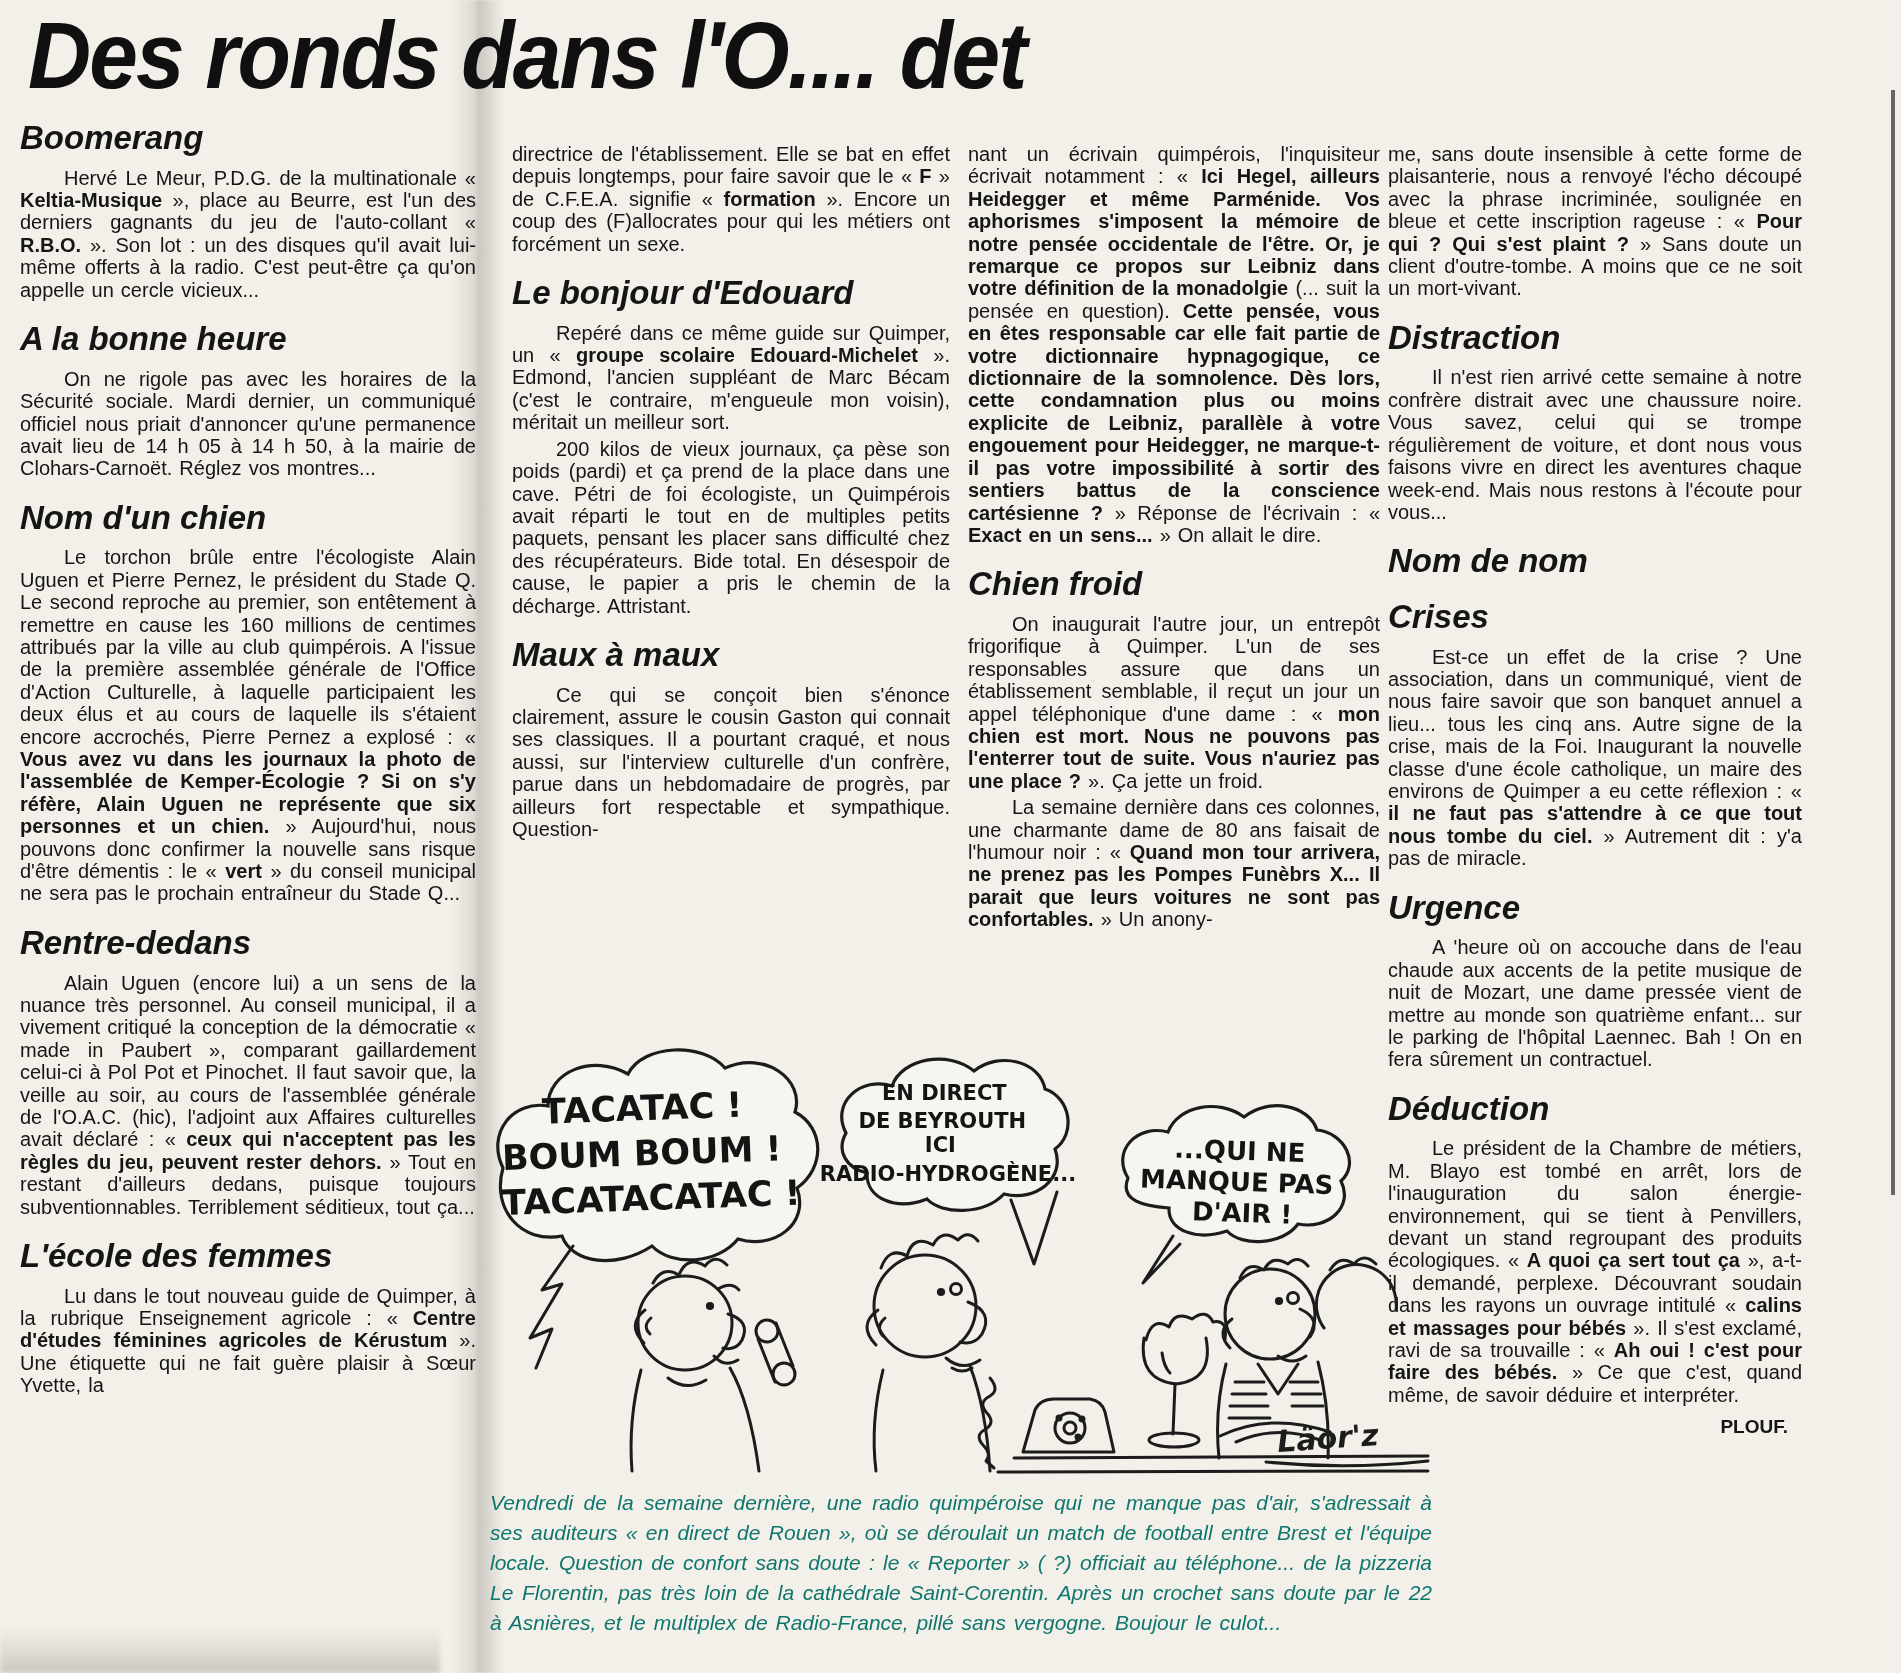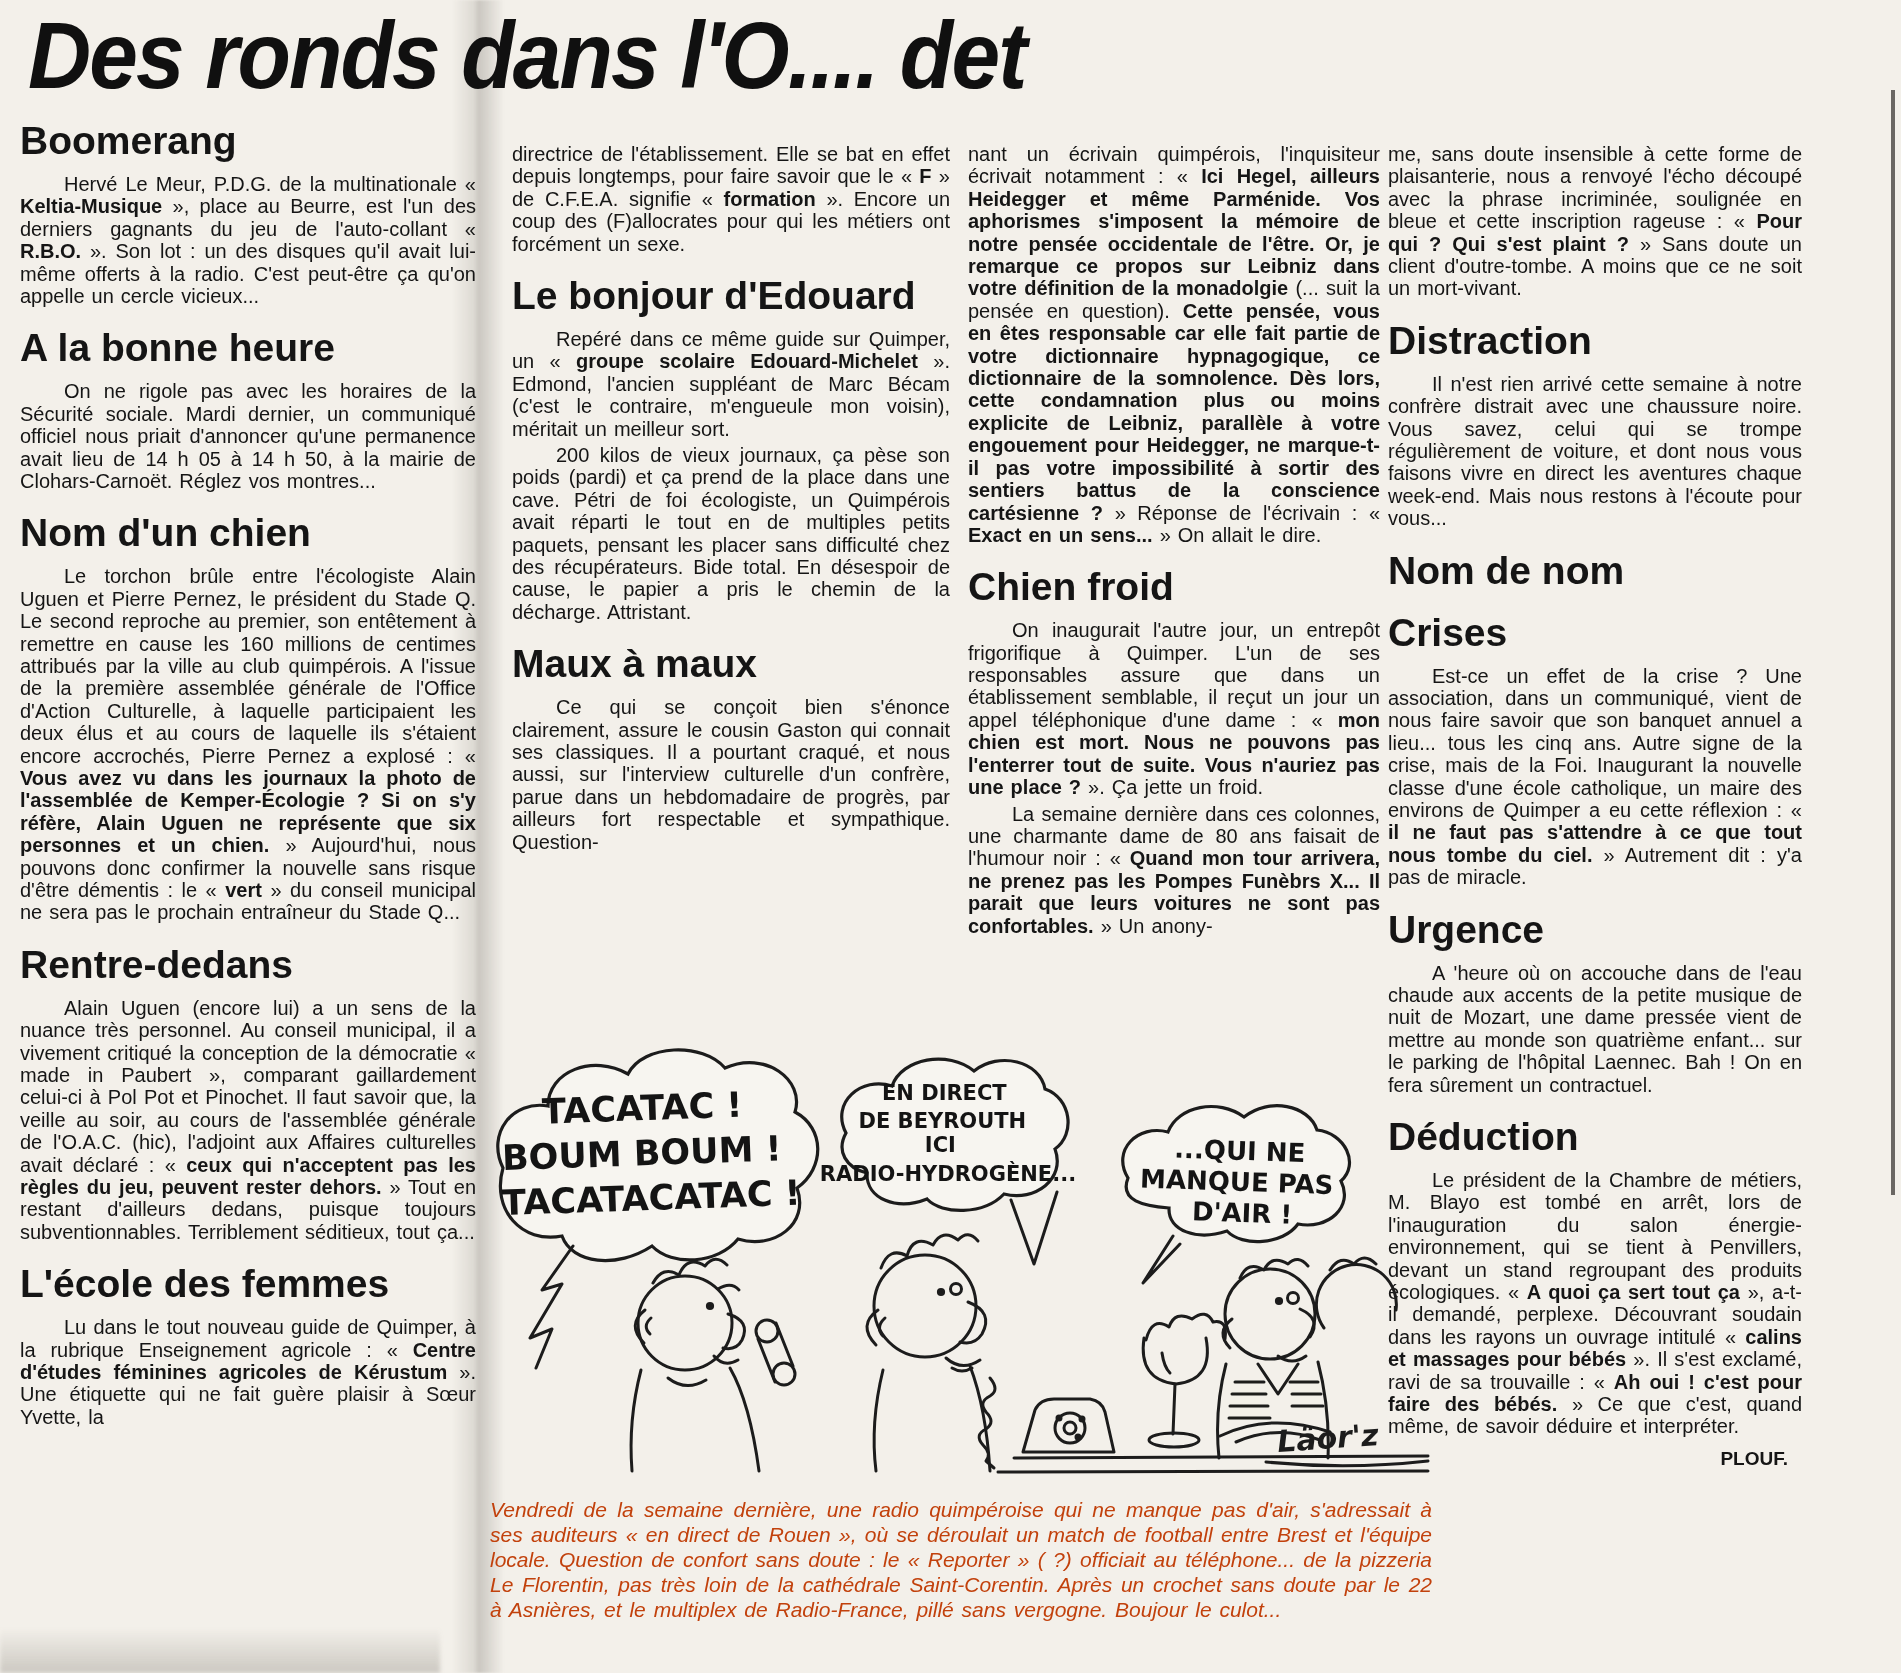--- a/index.html
+++ b/index.html
@@ -22,37 +22,37 @@
     transform:scaleX(.93);transform-origin:left top;white-space:nowrap;
     color:#101010;
   }
   
   .col{position:absolute;top:115px;font-size:20px;line-height:22.4px;text-align:justify;color:#151515;}
   .col.pad{padding-top:28px;}
   #col1{left:20px;width:456px;}
   #col2{left:512px;width:438px;}
   #col3{left:968px;width:412px;}
   #col4{left:1388px;width:414px;}
-  .sec-h{font-size:39px;line-height:1.05;font-weight:bold;margin:21px 0 11px;text-align:left;letter-spacing:0;}
+  .sec-h{font-size:33px;line-height:1.05;font-weight:bold;margin:21px 0 11px;text-align:left;letter-spacing:0;font-style:italic;}
   .sec-h.first{margin-top:6px;}
   .para{margin:0 0 4px;word-spacing:1.5px;}
   .para.ind{text-indent:44px;}
   .para b{font-weight:bold;}
   .plouf{font-weight:bold;text-align:right;padding-right:14px;margin-top:10px;font-size:19px;}
   
   .cartoon{position:absolute;left:478px;top:1038px;width:952px;height:436px;}
   .cartoon svg{width:100%;height:100%;}
   .bubble-text{font-family:"DejaVu Sans",sans-serif;font-weight:bold;fill:#141414;}
   .sketch{stroke:#1c1c1c;fill:none;stroke-linecap:round;stroke-linejoin:round;}
   .cloud{fill:#f7f5f0;stroke:#1c1c1c;stroke-width:3.2;}
   .cartoonist-sig{font-family:"DejaVu Sans",sans-serif;font-style:italic;font-weight:bold;font-size:30px;fill:#1c1c1c;}
   
   .caption{
     position:absolute;left:490px;top:1488px;width:942px;
-    font-size:21px;line-height:25px;font-style:italic;text-align:justify;color:#c2410c;word-spacing:2px;margin-top:9px;
+    font-size:21px;line-height:30px;font-style:italic;text-align:justify;color:#0f766e;word-spacing:2px;
   }
 </style>
 </head>
 <body>
 
 <div class="crease" style="left:452px"></div>
 <div class="edge-line" style="left:1891px;top:90px;height:1105px"></div>
 <div class="smudge"></div>
 
 <div class="masthead">Des ronds dans l'O.... det</div>

